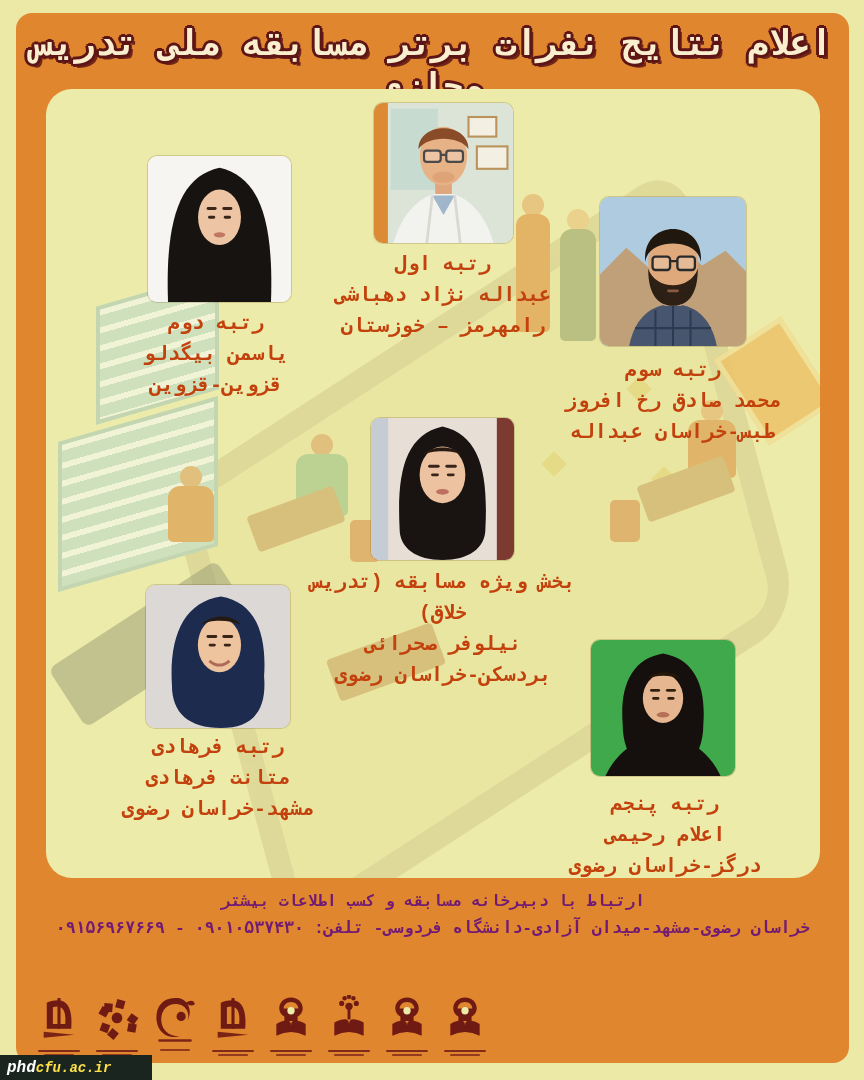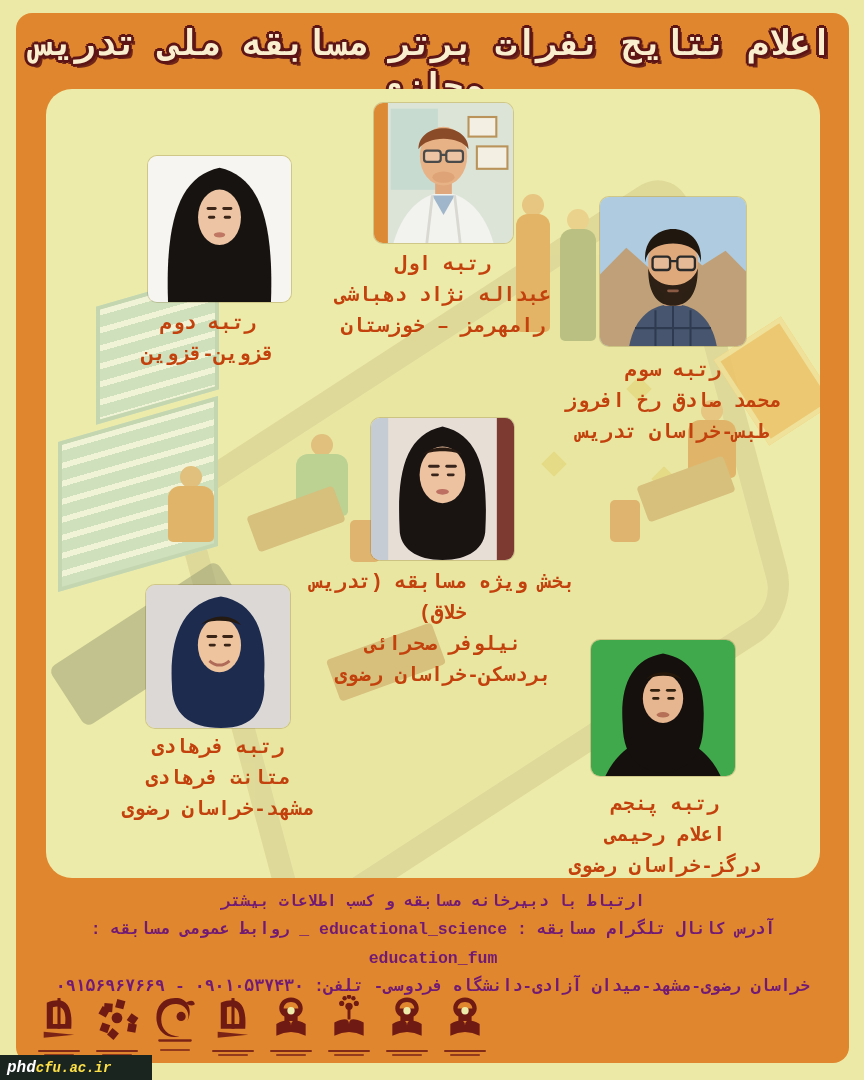--- a/index.html
+++ b/index.html
@@ -131,22 +131,23 @@
       <rect width="100" height="100" fill="#f6f5f1"></rect>
       <path d="M50,8 C22,14 12,44 14,100 L86,100 C88,44 78,14 50,8 Z" fill="#171311"></path>
       <ellipse cx="50" cy="42" rx="15" ry="19" fill="#edc5a4"></ellipse>
       <rect x="41" y="35" width="7" height="2" rx="1" fill="#3a2518"></rect>
       <rect x="52" y="35" width="7" height="2" rx="1" fill="#3a2518"></rect>
       <rect x="42" y="41" width="5" height="2" rx="1" fill="#3a2518"></rect>
       <rect x="53" y="41" width="5" height="2" rx="1" fill="#3a2518"></rect>
       <ellipse cx="50" cy="54" rx="4" ry="1.8" fill="#c07763"></ellipse>
     </svg>
   </div>
-  <div class="cap" dir="rtl" style="left:68px;top:308px;width:280px;">
+  <div class="cap" dir="rtl" style="left:76px;top:308px;width:280px;">
     <span class="cap-line">رتبه دوم</span>
+    <span class="cap-line">یاسمن بیگدلو</span>
     <span class="cap-line">قزوین-قزوین</span>
   </div>
 
   <div class="photo" style="left:600px;top:197px;width:146px;height:149px;">
     <svg viewBox="0 0 100 100" preserveAspectRatio="none">
       <rect width="100" height="100" fill="#aecbdf"></rect>
       <path d="M0,52 L18,34 L34,48 L52,30 L70,46 L86,36 L100,50 L100,100 L0,100 Z" fill="#c0a078"></path>
       <path d="M20,100 C24,80 36,72 50,72 C64,72 76,80 80,100 Z" fill="#47566e"></path>
       <path d="M38,76 L38,100 M50,73 L50,100 M62,76 L62,100 M24,88 L76,88" stroke="#2e3a50" stroke-width="1.4" fill="none"></path>
       <rect x="44" y="60" width="12" height="13" fill="#d9a377"></rect>
@@ -155,21 +156,21 @@
       <path d="M31,44 C28,14 72,14 69,44 C68,27 32,27 31,44 Z" fill="#20170f"></path>
       <rect x="36" y="40" width="12" height="9" rx="2" fill="rgba(255,255,255,.2)" stroke="#2a2a2a" stroke-width="1.6"></rect>
       <rect x="53" y="40" width="12" height="9" rx="2" fill="rgba(255,255,255,.2)" stroke="#2a2a2a" stroke-width="1.6"></rect>
       <line x1="48" y1="43" x2="53" y2="43" stroke="#2a2a2a" stroke-width="1.6"></line>
       <rect x="46" y="62" width="8" height="2" rx="1" fill="#8a5a44"></rect>
     </svg>
   </div>
   <div class="cap" dir="rtl" style="left:533px;top:355px;width:280px;">
     <span class="cap-line">رتبه سوم</span>
     <span class="cap-line">محمد صادق رخ افروز</span>
-    <span class="cap-line">طبس-خراسان تدریس</span>
+    <span class="cap-line">طبس-خراسان عبداله</span>
   </div>
 
   <div class="photo" style="left:371px;top:418px;width:143px;height:142px;">
     <svg viewBox="0 0 100 100" preserveAspectRatio="none">
       <rect width="100" height="100" fill="#e7ded6"></rect>
       <rect width="12" height="100" fill="#c5ccd4"></rect>
       <rect x="88" width="12" height="100" fill="#7c3a31"></rect>
       <path d="M50,6 C24,12 18,38 20,78 C20,92 32,100 50,100 C68,100 80,92 80,78 C82,38 76,12 50,6 Z" fill="#191412"></path>
       <ellipse cx="50" cy="40" rx="16" ry="20" fill="#ecc2a0"></ellipse>
       <path d="M36,26 C42,19 58,19 64,26 C58,22.5 42,22.5 36,26 Z" fill="#2a1b12"></path>
@@ -220,21 +221,20 @@
     </svg>
   </div>
   <div class="cap" dir="rtl" style="left:525px;top:789px;width:280px;">
     <span class="cap-line">رتبه پنجم</span>
     <span class="cap-line">اعلام رحیمی</span>
     <span class="cap-line">درگز-خراسان رضوی</span>
   </div>
 
   <div class="contact">
     <div class="c1" dir="rtl">ارتباط با دبیرخانه مسابقه و کسب اطلاعات بیشتر</div>
-    <div class="c2" dir="rtl">آدرس کانال تلگرام مسابقه : educational_science _ روابط عمومی مسابقه : education_fum</div>
     <div class="c3" dir="rtl">خراسان رضوی-مشهد-میدان آزادی-دانشگاه فردوسی- تلفن: ۰۹۰۱۰۵۳۷۴۳۰ - ۰۹۱۵۶۹۶۷۶۶۹</div>
   </div>
 
   <div class="logos">
     <div class="logo">
       <svg width="46" height="52" viewBox="0 0 60 68" fill="#701a14">
         <rect x="28" y="4" width="4" height="40"></rect>
         <path d="M14,10 C40,0 48,14 46,44 L14,44 Z M22,16 L22,38 L38,38 C40,20 34,12 22,16 Z"></path>
         <path d="M10,48 L50,52 L10,56 Z" opacity=".9"></path>
       </svg>

